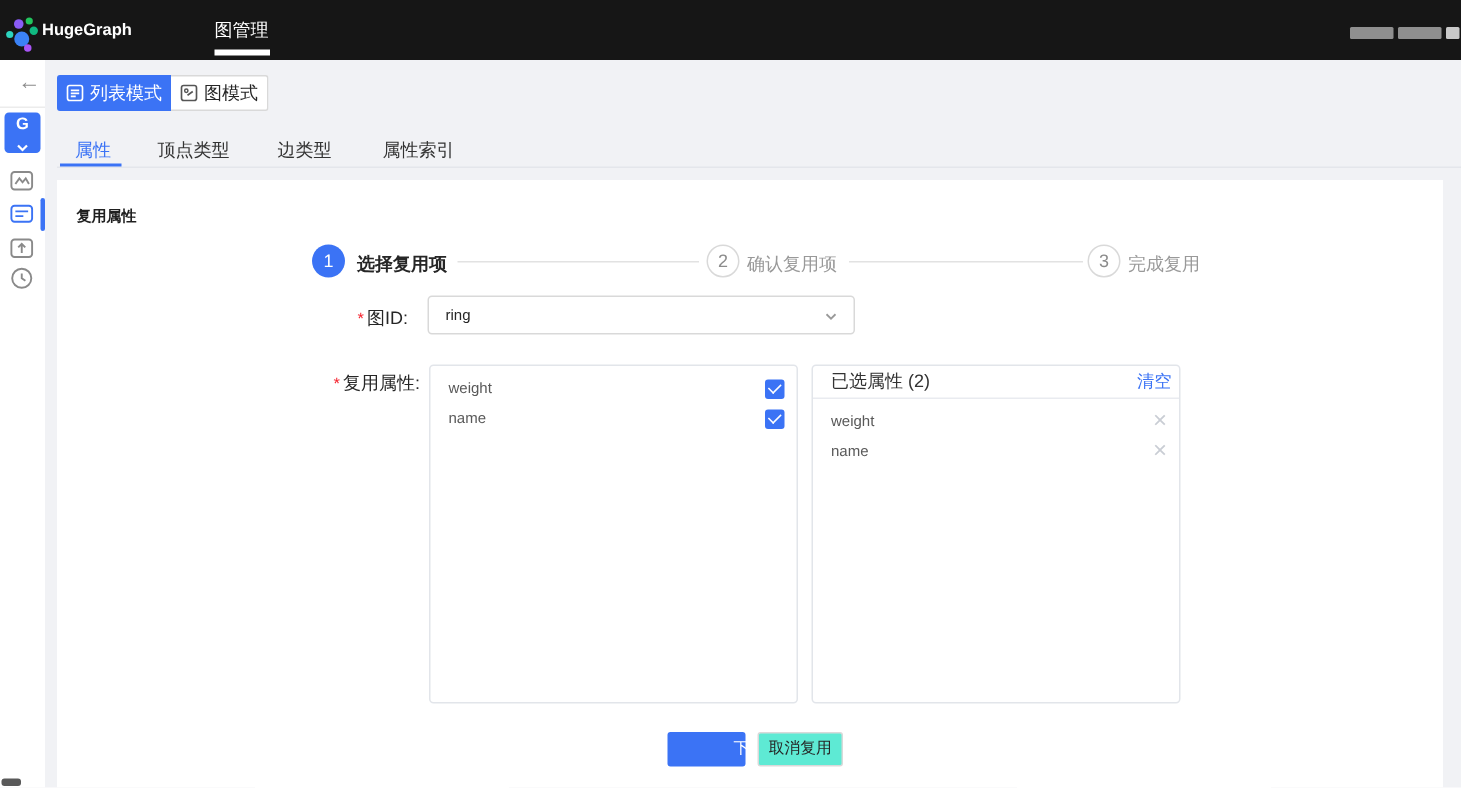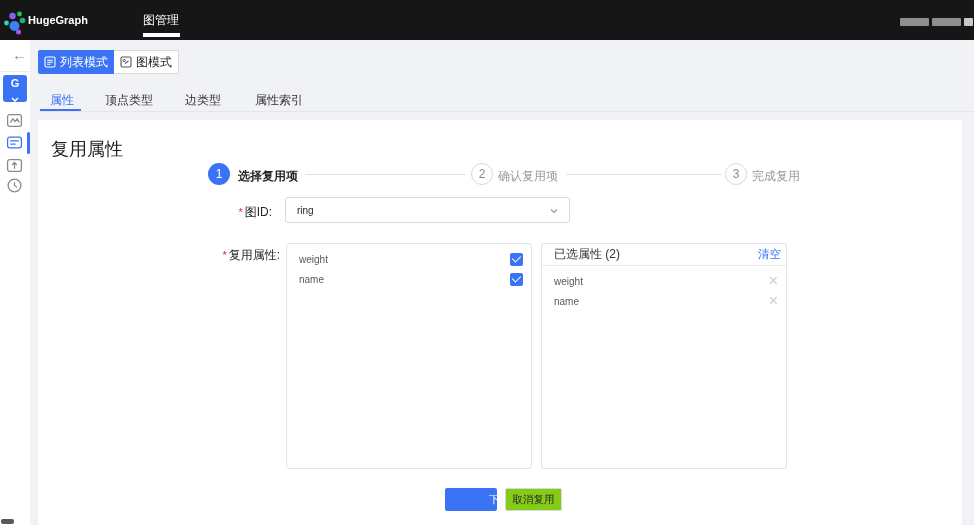--- a/index.html
+++ b/index.html
@@ -27,21 +27,21 @@
 .tbtn.blue{background:#3b73f5;color:#fff;border-radius:2px 0 0 2px;}
 .tbtn.white{background:#fff;color:#262626;border:1px solid #d9d9d9;border-left:none;border-radius:0 2px 2px 0;}
 .tbtn svg{margin-right:4px;}
 
 .tabbar-border{position:absolute;left:38px;top:111px;width:936px;height:1px;background:#e4e6eb;}
 .tab{position:absolute;top:92px;font-size:12px;color:#333;}
 .tab.active{color:#3b73f5;}
 .tab-underline{position:absolute;left:40px;top:109px;width:41px;height:2px;background:#3b73f5;}
 
 .card{position:absolute;left:38px;top:120px;width:924px;height:405px;background:#fff;}
-.card-title{position:absolute;left:51px;top:137px;font-size:18px;font-weight:normal;color:#1f1f1f;}
+.card-title{position:absolute;left:51px;top:137px;font-size:10px;font-weight:bold;color:#1f1f1f;}
 
 .step-circle{position:absolute;top:163px;width:22px;height:22px;border-radius:50%;font-size:12px;text-align:center;line-height:22px;}
 .step-circle.on{background:#3b73f5;color:#fff;}
 .step-circle.off{background:#fff;border:1px solid #d9d9d9;color:#8c8c8c;line-height:20px;}
 .step-label{position:absolute;top:168px;font-size:12px;}
 .step-label.on{color:#262626;font-weight:bold;}
 .step-label.off{color:#999;}
 .step-line{position:absolute;top:174px;height:1px;background:#e2e2e2;}
 
 .flabel{position:absolute;font-size:12px;color:#262626;text-align:right;width:120px;}
@@ -53,21 +53,21 @@
 .panel-head{height:22px;border-bottom:1px solid #e9ebf0;display:flex;align-items:center;justify-content:space-between;padding:0 5px 0 12px;}
 .panel-head .ttl{font-size:12px;color:#333;}
 .panel-head .act{font-size:11.5px;color:#3b73f5;}
 .panel-body{padding-top:5px;}
 .prow{height:20px;display:flex;align-items:center;justify-content:space-between;padding:0 8px 0 12px;font-size:10px;color:#595959;}
 .cbx{width:13px;height:13px;background:#3b73f5;border-radius:2px;position:relative;}
 .cbx::after{content:"";position:absolute;left:4px;top:1.5px;width:4px;height:7px;border:solid #fff;border-width:0 1.5px 1.5px 0;transform:rotate(45deg);}
 .xicon{color:#c9cdd4;font-size:16px;line-height:14px;}
 
 .btn-next{position:absolute;left:445px;top:488px;width:52px;height:23px;background:#3b73f5;color:#fff;font-size:10.5px;border:none;border-radius:2px;text-align:center;line-height:23px;padding-left:44px;}
-.btn-cancel{position:absolute;left:505px;top:488px;width:57px;height:23px;background:#84cc16;color:#262626;font-size:10.5px;border:1px solid #d9d9d9;border-radius:2px;text-align:center;line-height:21px;}
+.btn-cancel{position:absolute;left:505px;top:488px;width:57px;height:23px;background:#5eead4;color:#262626;font-size:10.5px;border:1px solid #d9d9d9;border-radius:2px;text-align:center;line-height:21px;}
 </style>
 </head>
 <body>
 
 <div class="topbar">
   <svg class="abs" style="left:0px;top:4px" width="32" height="32" viewBox="0 0 32 32">
     <circle cx="6.5" cy="19" r="2.4" fill="#2dd4bf"></circle>
     <circle cx="12.5" cy="12" r="3.2" fill="#8b5cf6"></circle>
     <circle cx="19.5" cy="10" r="2.4" fill="#22c55e"></circle>
     <circle cx="14.5" cy="22" r="5" fill="#3b82f6"></circle>

